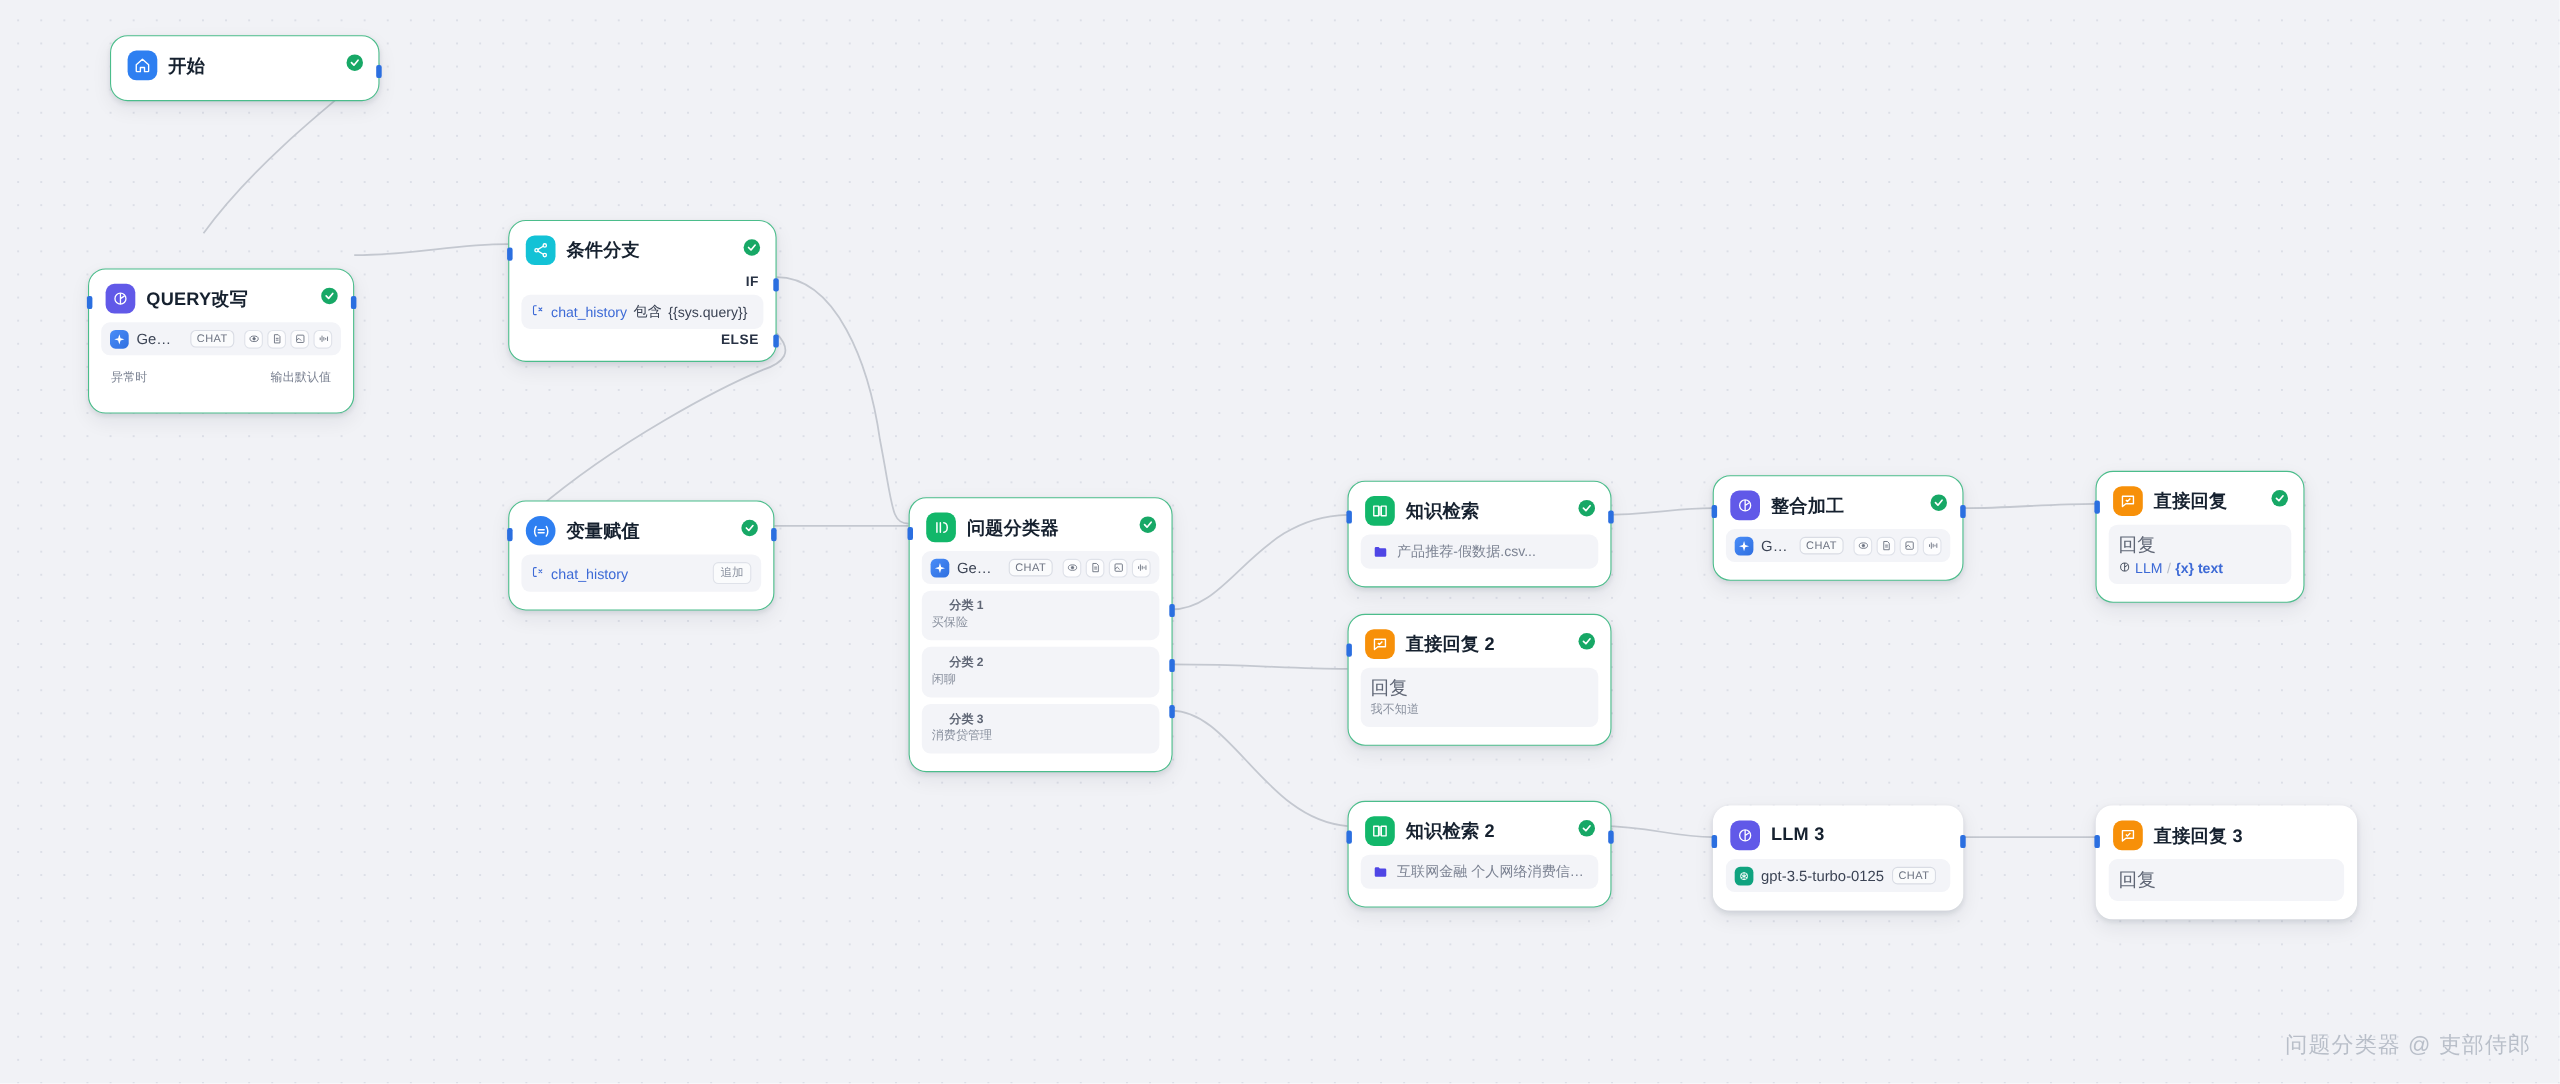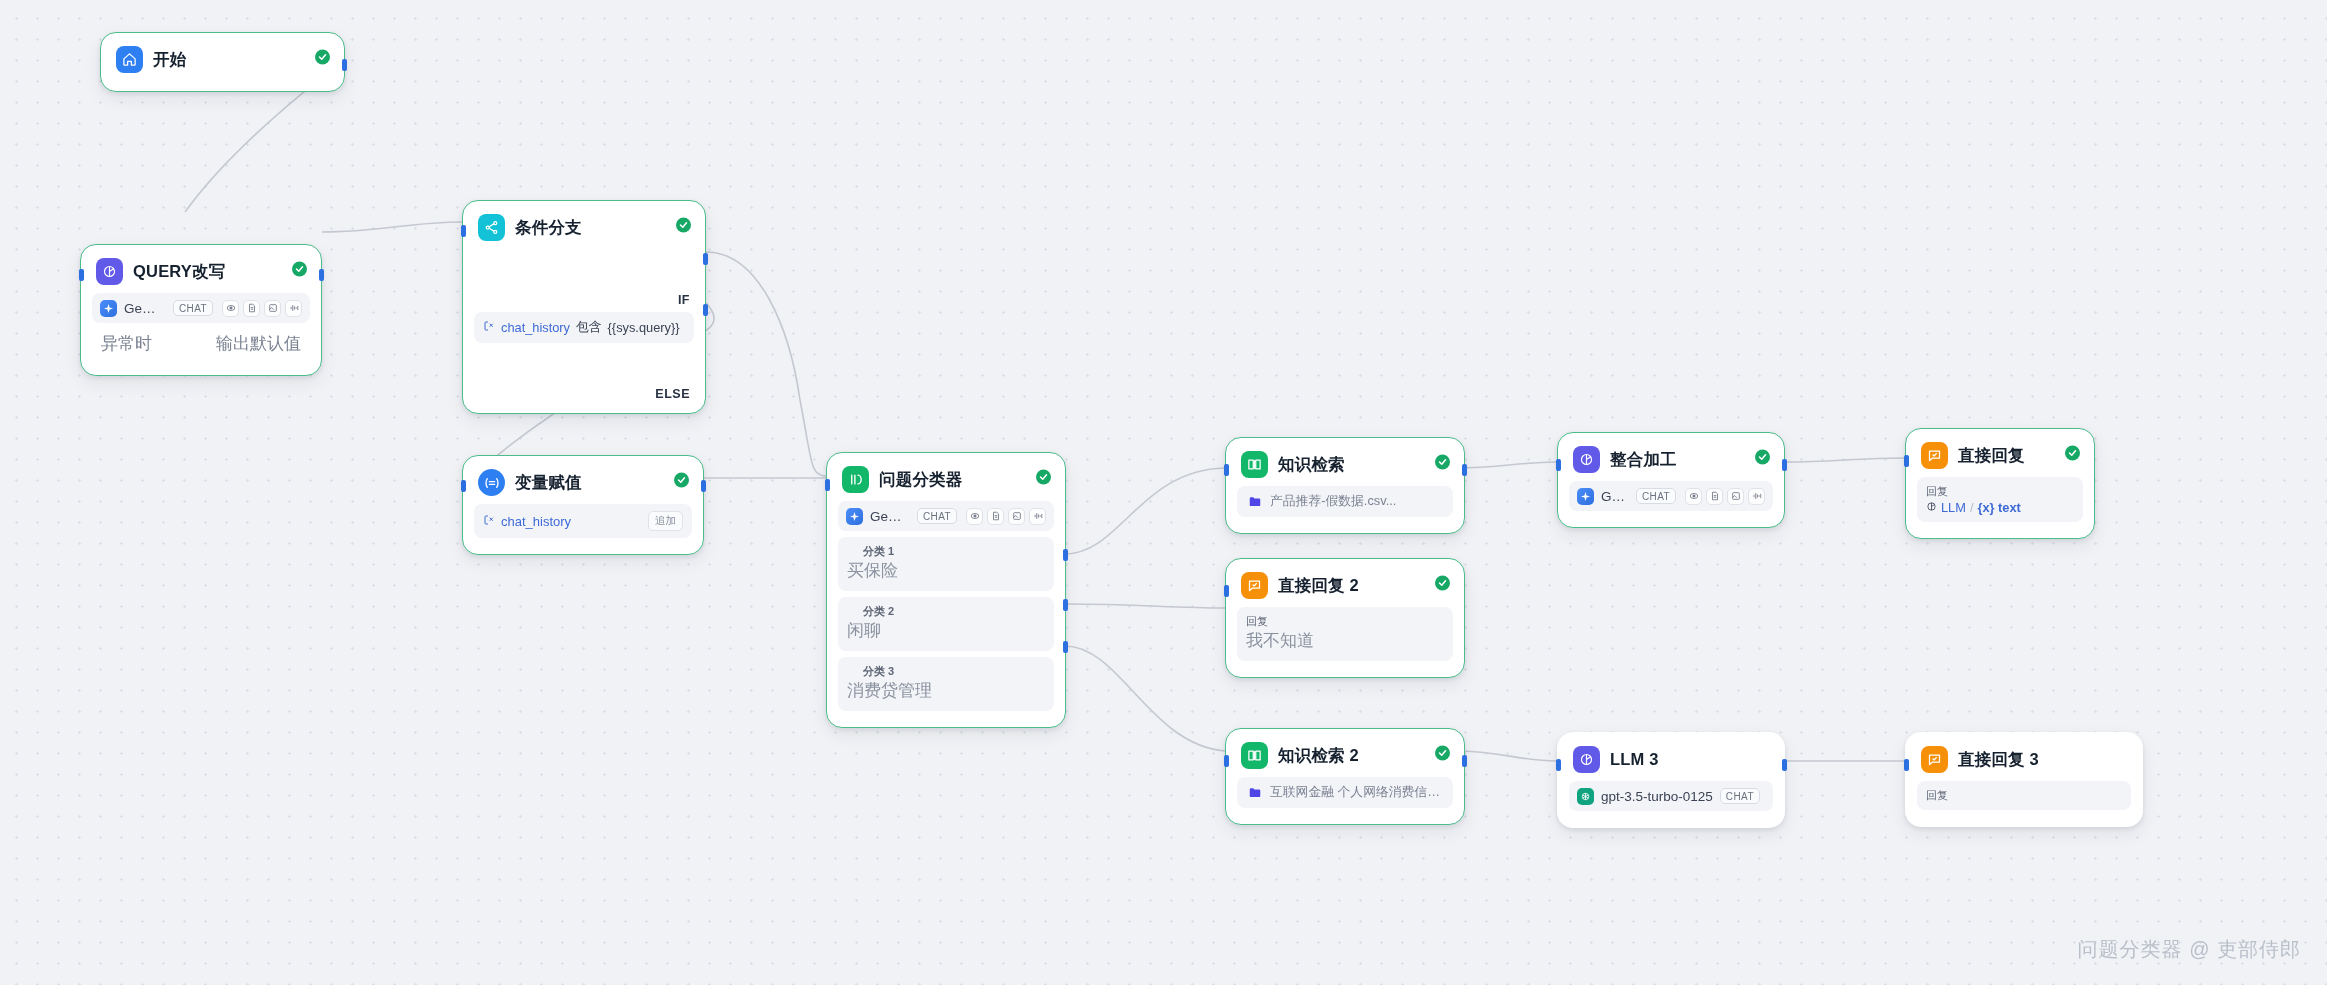--- a/index.html
+++ b/index.html
@@ -85,34 +85,34 @@
   .cap svg { display: block; }
 
   .mini-ic { width: 17px; height: 17px; border-radius: 5px; flex: 0 0 auto;
              display:flex; align-items:center; justify-content:center; }
   .mini-gem { background: linear-gradient(135deg,#4a8df8,#2f6fe0); }
   .mini-oai { background: #10a37f; }
   .mini-folder { background: transparent; }
 
   .if-else {
     text-align: right; font-size: 12.5px; font-weight: 700;
-    color: #283244; padding: 0 15px 0 0; letter-spacing: .5px; margin-top: 44px;
+    color: #283244; padding: 0 15px 0 0; letter-spacing: .5px;
   }
   .cond-row {
     margin: 5px 11px 3px 11px; background: #f3f4f8; border-radius: 8px;
     padding: 7px 9px; display: flex; align-items: center; gap: 6px;
     font-size: 12.8px; white-space: nowrap;
   }
   .var-blue { color: #3d6ad6; }
   .cond-txt { color: #3b4354; }
   .cond-tmpl { color: #3b4354; }
   .kv-label { font-size: 11px; color: #5f6675; font-weight: 700; line-height: 1.4; margin-left: 16px; }
-  .kv-value { font-size: 17px; color: #8a919f; line-height: 1.45; white-space: nowrap;
+  .kv-value { font-size: 11px; color: #8a919f; line-height: 1.45; white-space: nowrap;
               overflow: hidden; text-overflow: ellipsis; }
-  .reply-label { font-size: 11px; color: #5f6675; line-height: 1.4; }
+  .reply-label { font-size: 17px; color: #5f6675; line-height: 1.4; }
   .reply-var { font-size: 12.8px; color: #3d6ad6; display: flex; align-items: flex-start; gap: 4px; }
   .reply-sep { color: #b6bcc8; }
   .xvar { color: #3d6ad6; font-weight: 700; }
   .ds-name { font-size: 12.8px; color: #7b8292; white-space: nowrap;
              overflow: hidden; text-overflow: ellipsis; }
   .append-badge {
     margin-left: auto; font-size: 10.5px; color: #8a919f;
     border: 1px solid #dfe2e9; border-radius: 5px; padding: 2px 6px; background: #fafbfc;
   }
   .var-row { font-size: 13px; color: #3d6ad6; display: flex; align-items: center; gap: 6px; width: 100%; }

